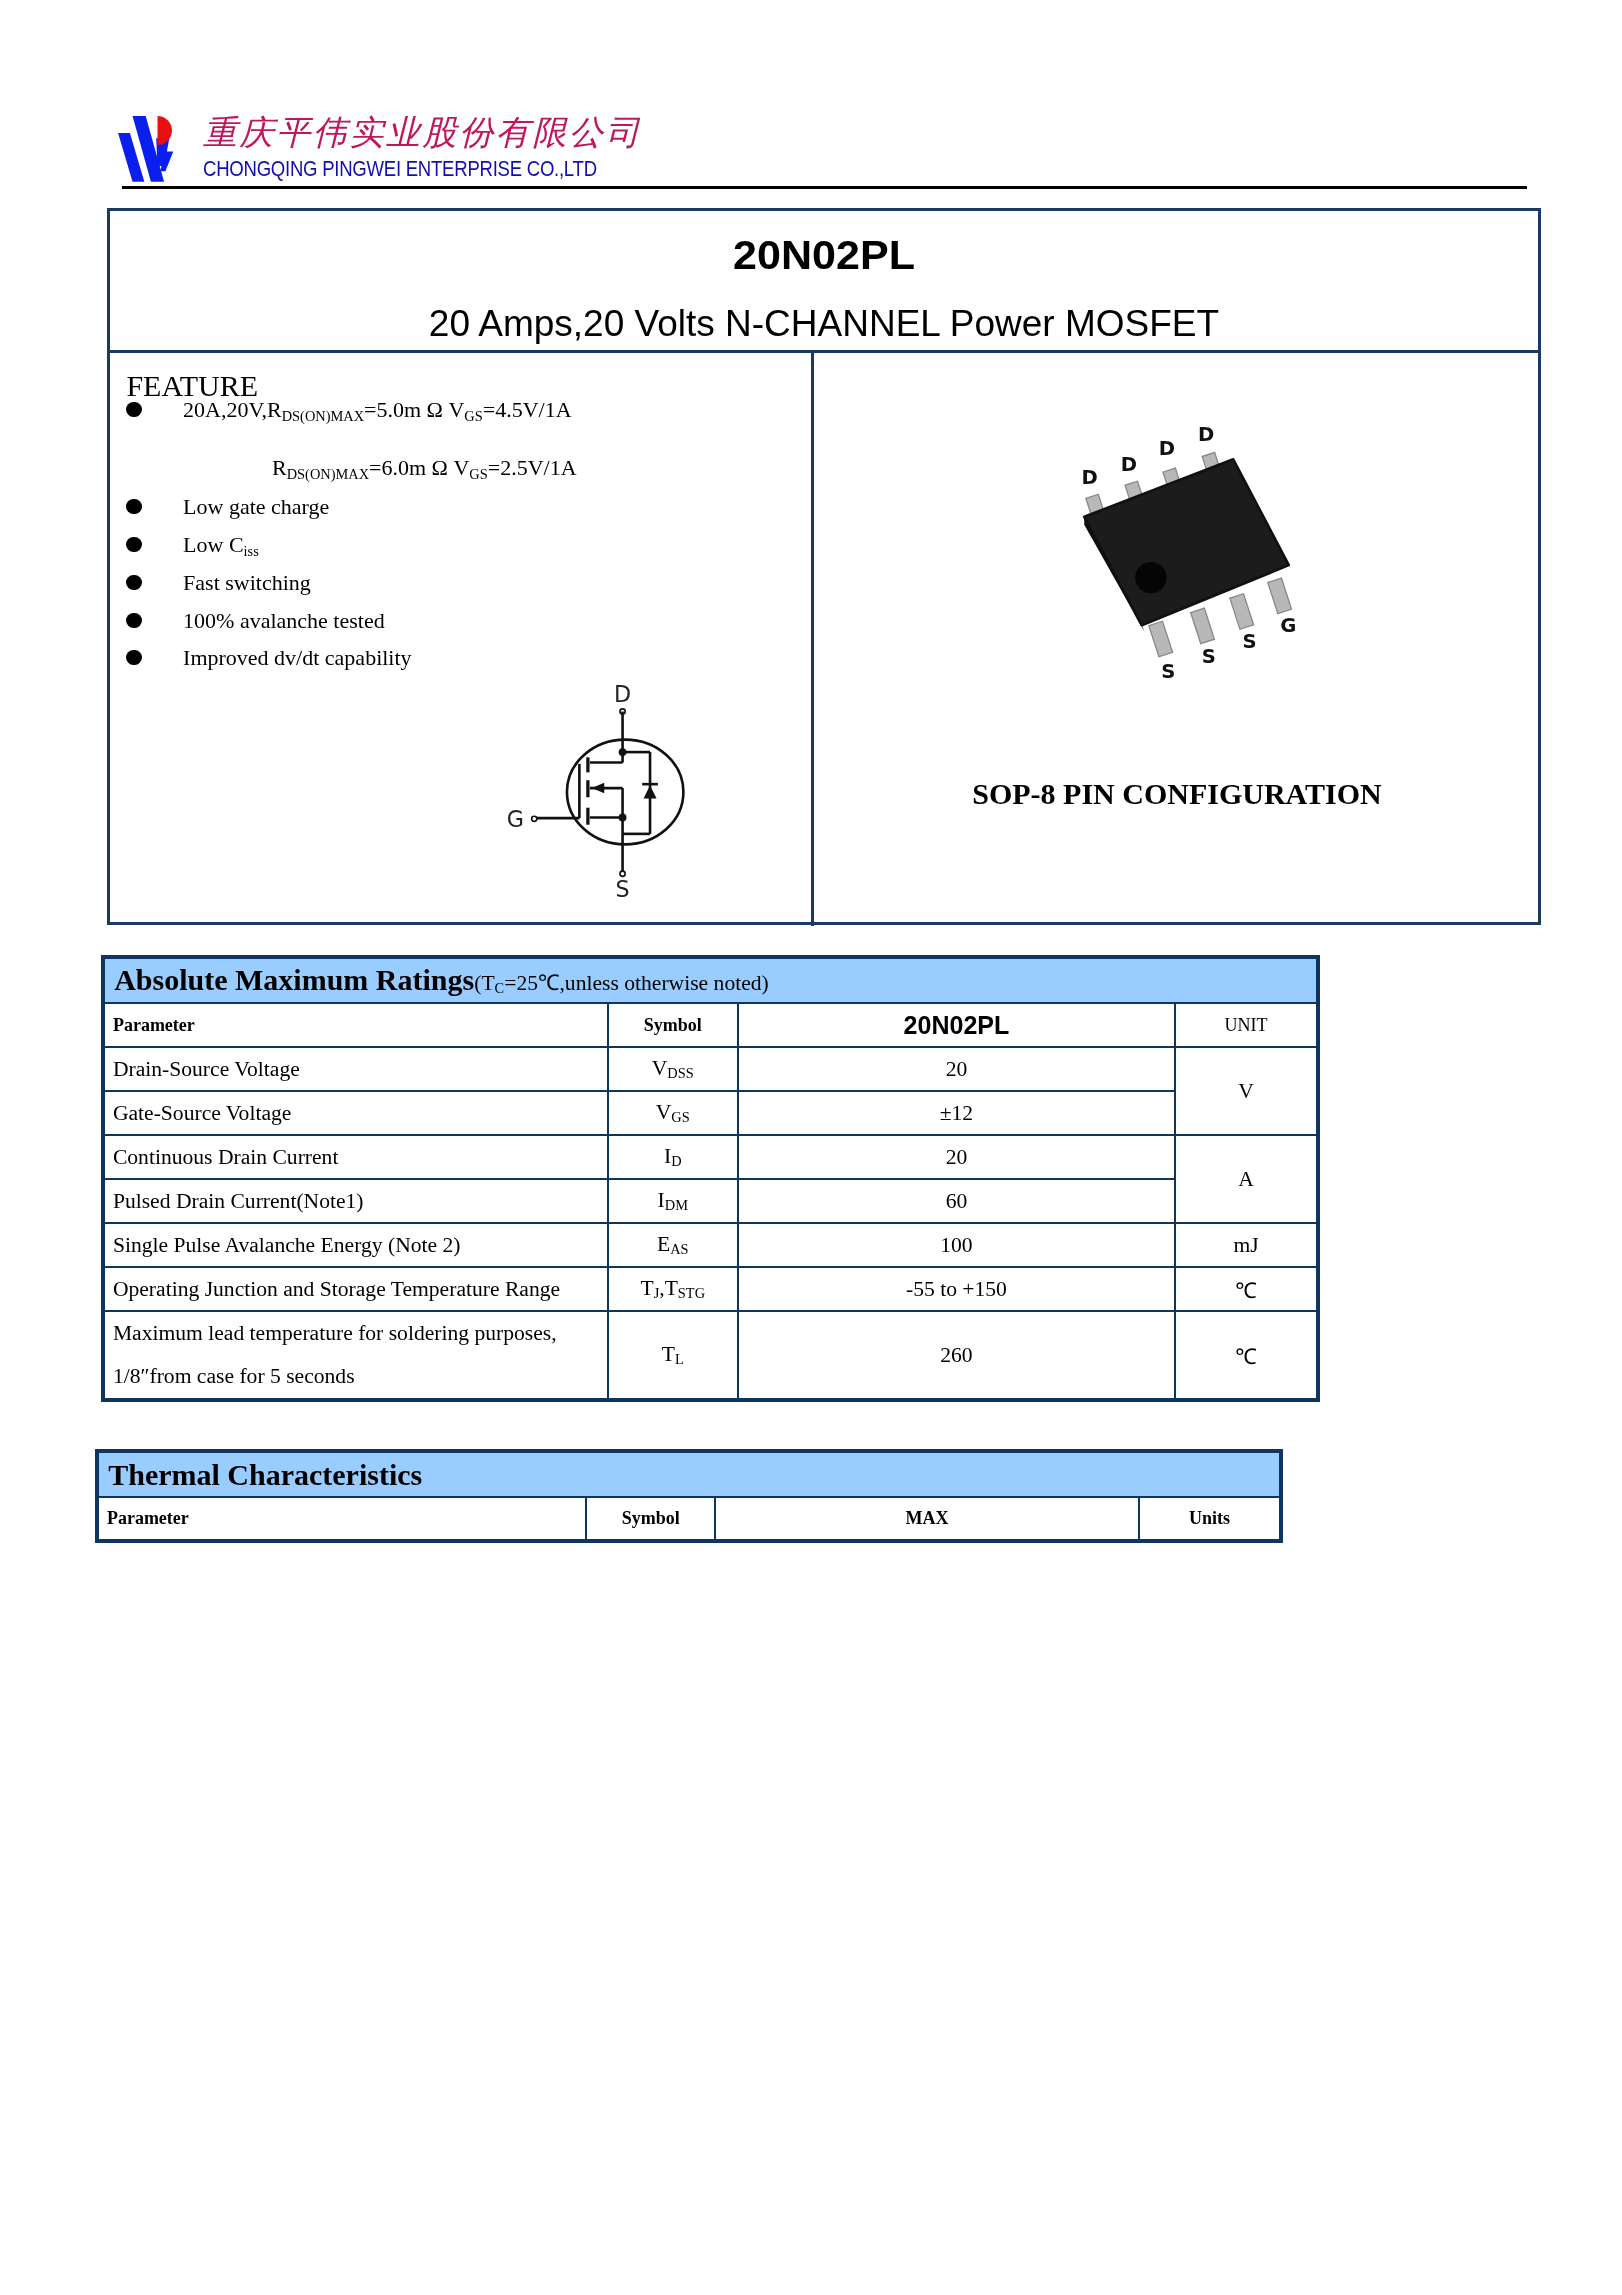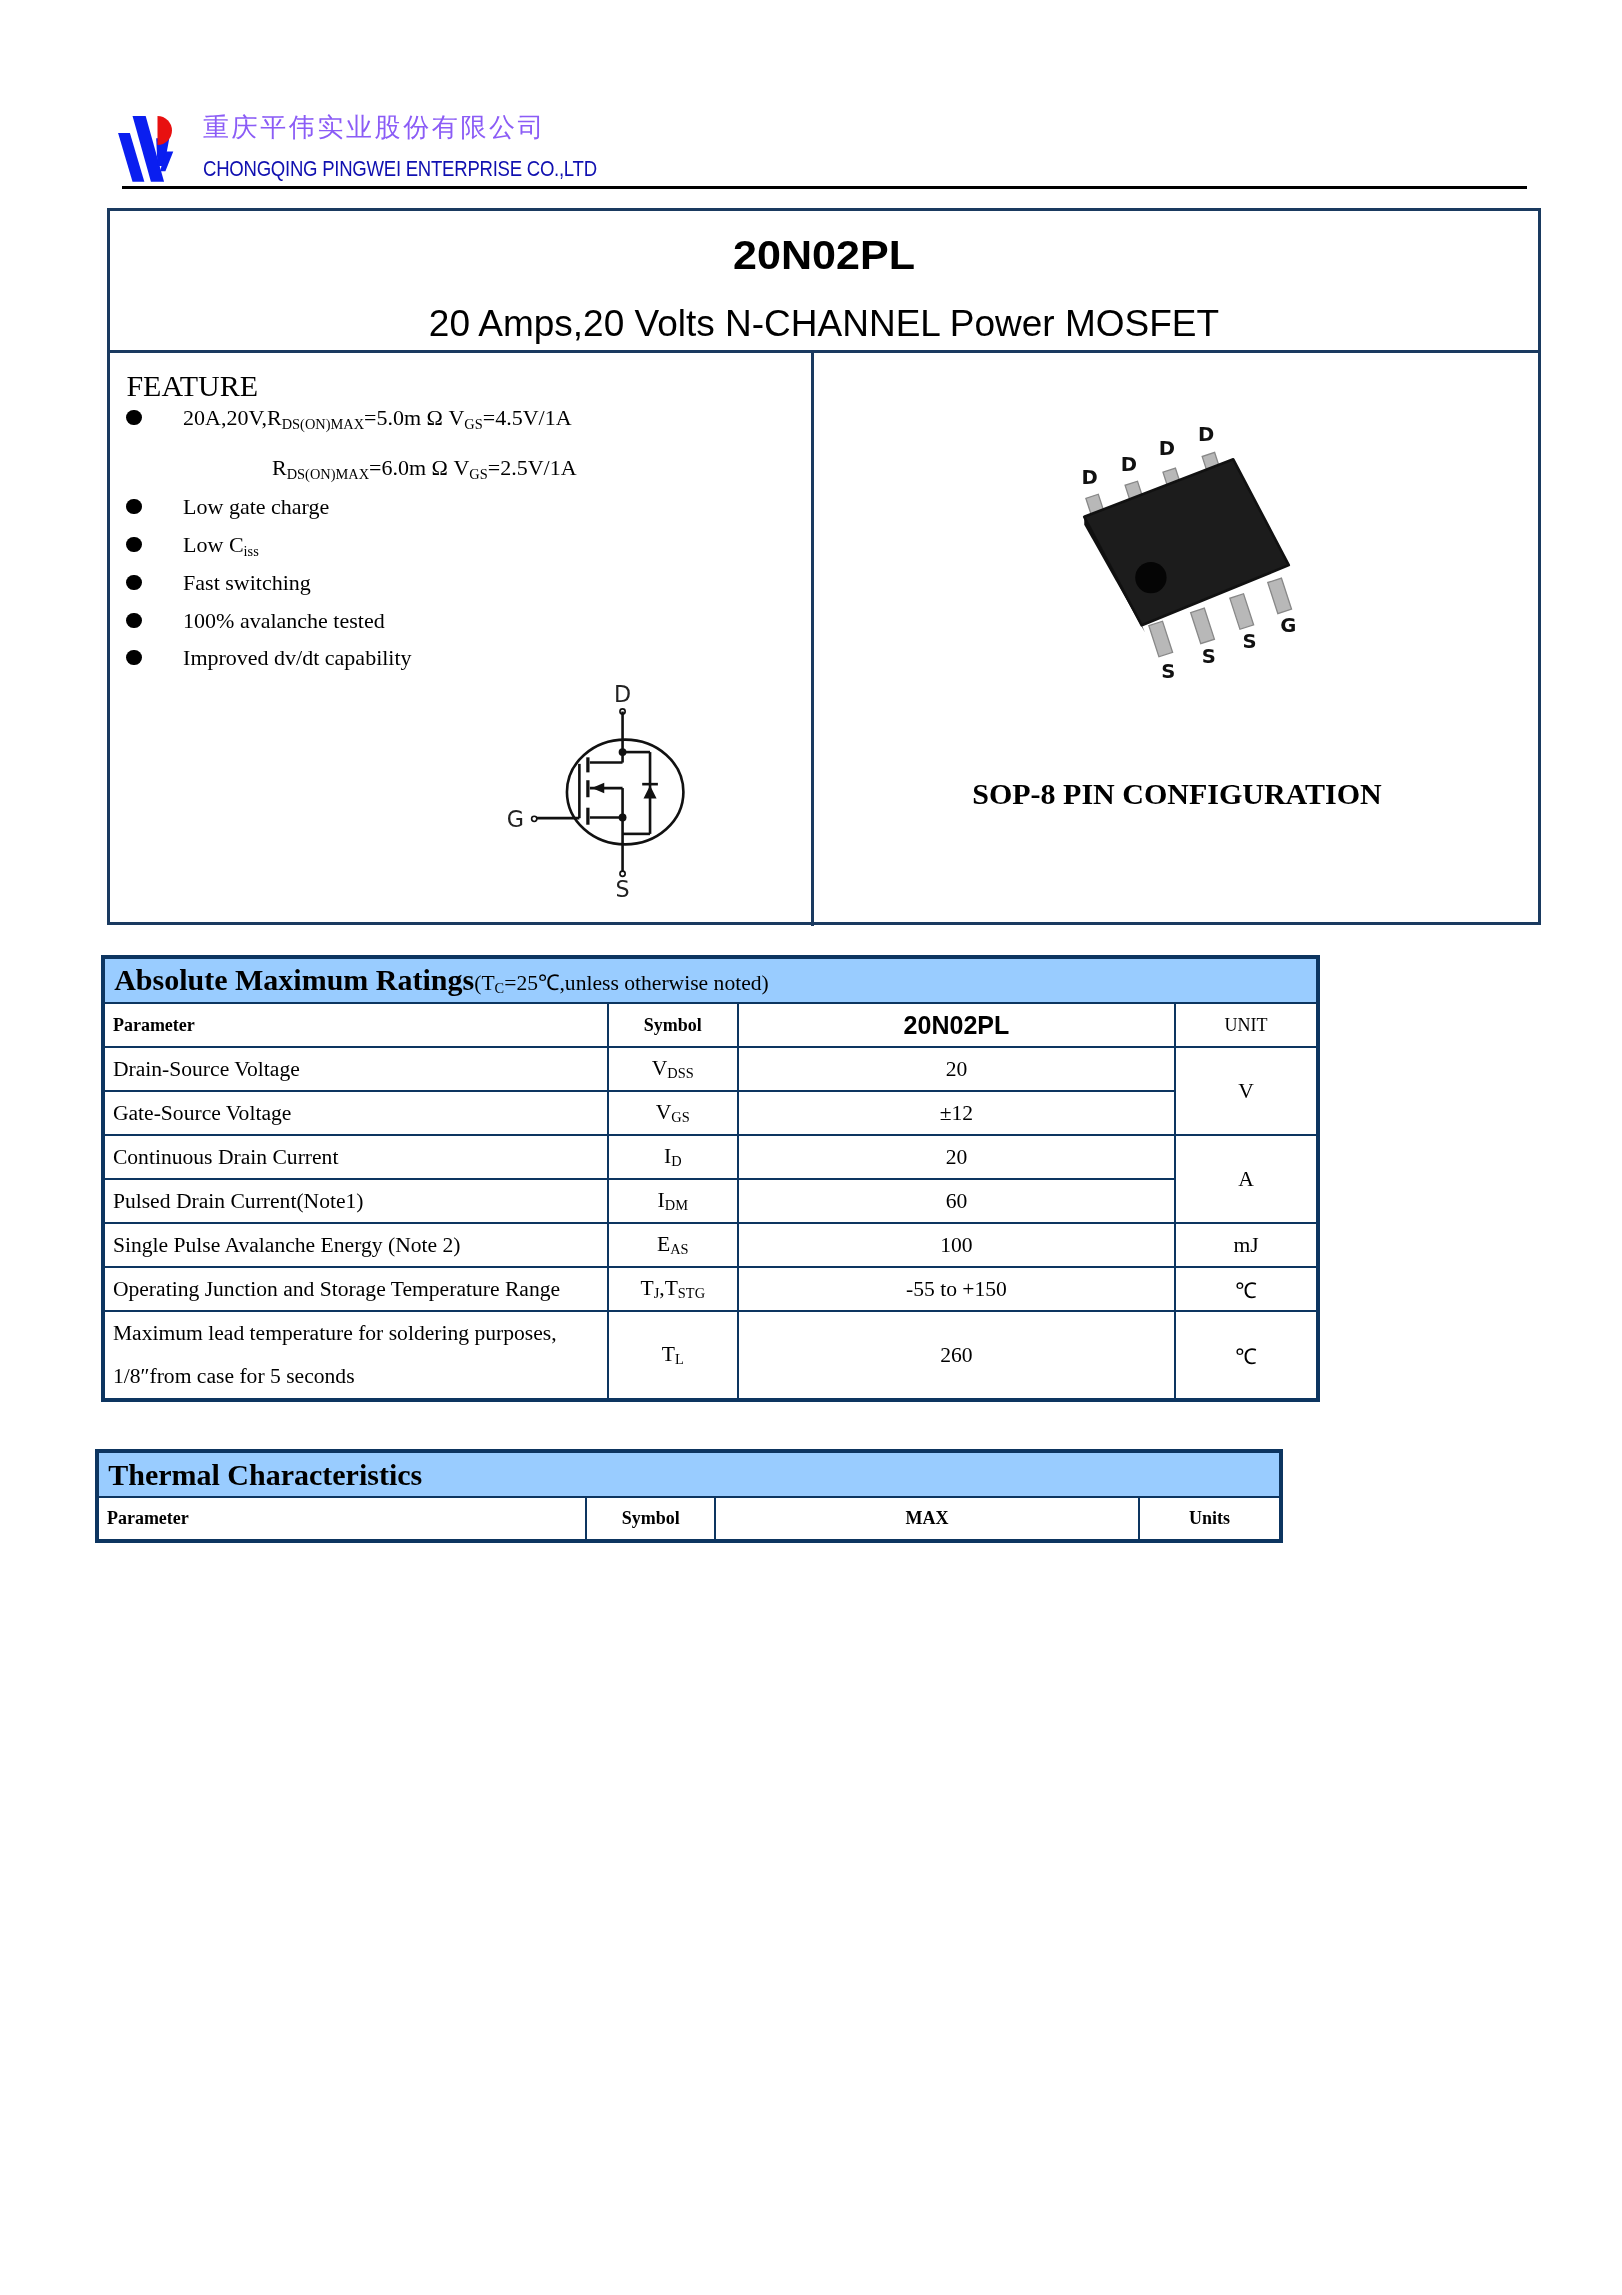--- a/index.html
+++ b/index.html
@@ -3,21 +3,21 @@
 <meta charset="utf-8">
 <style>
   html, body { margin: 0; padding: 0; background: #ffffff; }
   body { width: 1623px; height: 2295px; position: relative; overflow: hidden;
          font-family: "Liberation Serif", serif; color: #000; }
   .abs { position: absolute; }
 
   
   #logo { left: 118px; top: 116px; width: 79px; height: 69px; }
   #company-cn { left: 203px; top: 110px; font-family: "DejaVu Sans", sans-serif;
-     font-size: 26px; color: #8b5cf6; letter-spacing: 2.6px; white-space: nowrap; }
+     font-size: 34px; color: #be185d; letter-spacing: 2.6px; white-space: nowrap; font-style: italic; }
   #company-en { left: 203px; top: 156px; font-family: "Liberation Sans", sans-serif;
      font-size: 21.6px; color: #1010b0; transform: scaleX(0.86); transform-origin: left top;
      white-space: nowrap; letter-spacing: -0.3px; }
   #header-rule { left: 122px; top: 186px; width: 1405px; height: 2.6px; background: #000; }
 
   
   #main-box { left: 107px; top: 208px; width: 1434px; height: 717px;
      border: 3.9px solid #1a3a60; box-sizing: border-box; }
   #part-title { left: 0; width: 100%; top: 21px; text-align: center;
      font-family: "Liberation Sans", sans-serif; font-weight: bold; font-size: 41px;
@@ -71,21 +71,21 @@
 <div id="header-rule" class="abs"></div>
 
 <div id="main-box" class="abs">
   <div id="part-title" class="abs">20N02PL</div>
   <div id="subtitle" class="abs">20 Amps,20 Volts N-CHANNEL Power MOSFET</div>
   <div id="title-rule" class="abs"></div>
   <div id="col-divider" class="abs"></div>
 
   <div id="feature-heading" class="abs">FEATURE</div>
 
-  <div class="feat" style="top:194px">
+  <div class="feat" style="top:186px">
     <span class="bullet"></span><span>20A,20V,R</span><sub>DS(ON)MAX</sub><span>=5.0m Ω V</span><sub>GS</sub><span>=4.5V/1A</span>
   </div>
   <div id="feat-cont">
     <span>R</span><sub>DS(ON)MAX</sub><span>=6.0m Ω V</span><sub>GS</sub><span>=2.5V/1A</span>
   </div>
   <div class="feat" style="top:283px">
     <span class="bullet"></span><span>Low gate charge</span>
   </div>
   <div class="feat" style="top:321px">
     <span class="bullet"></span><span>Low C</span><sub>iss</sub>

